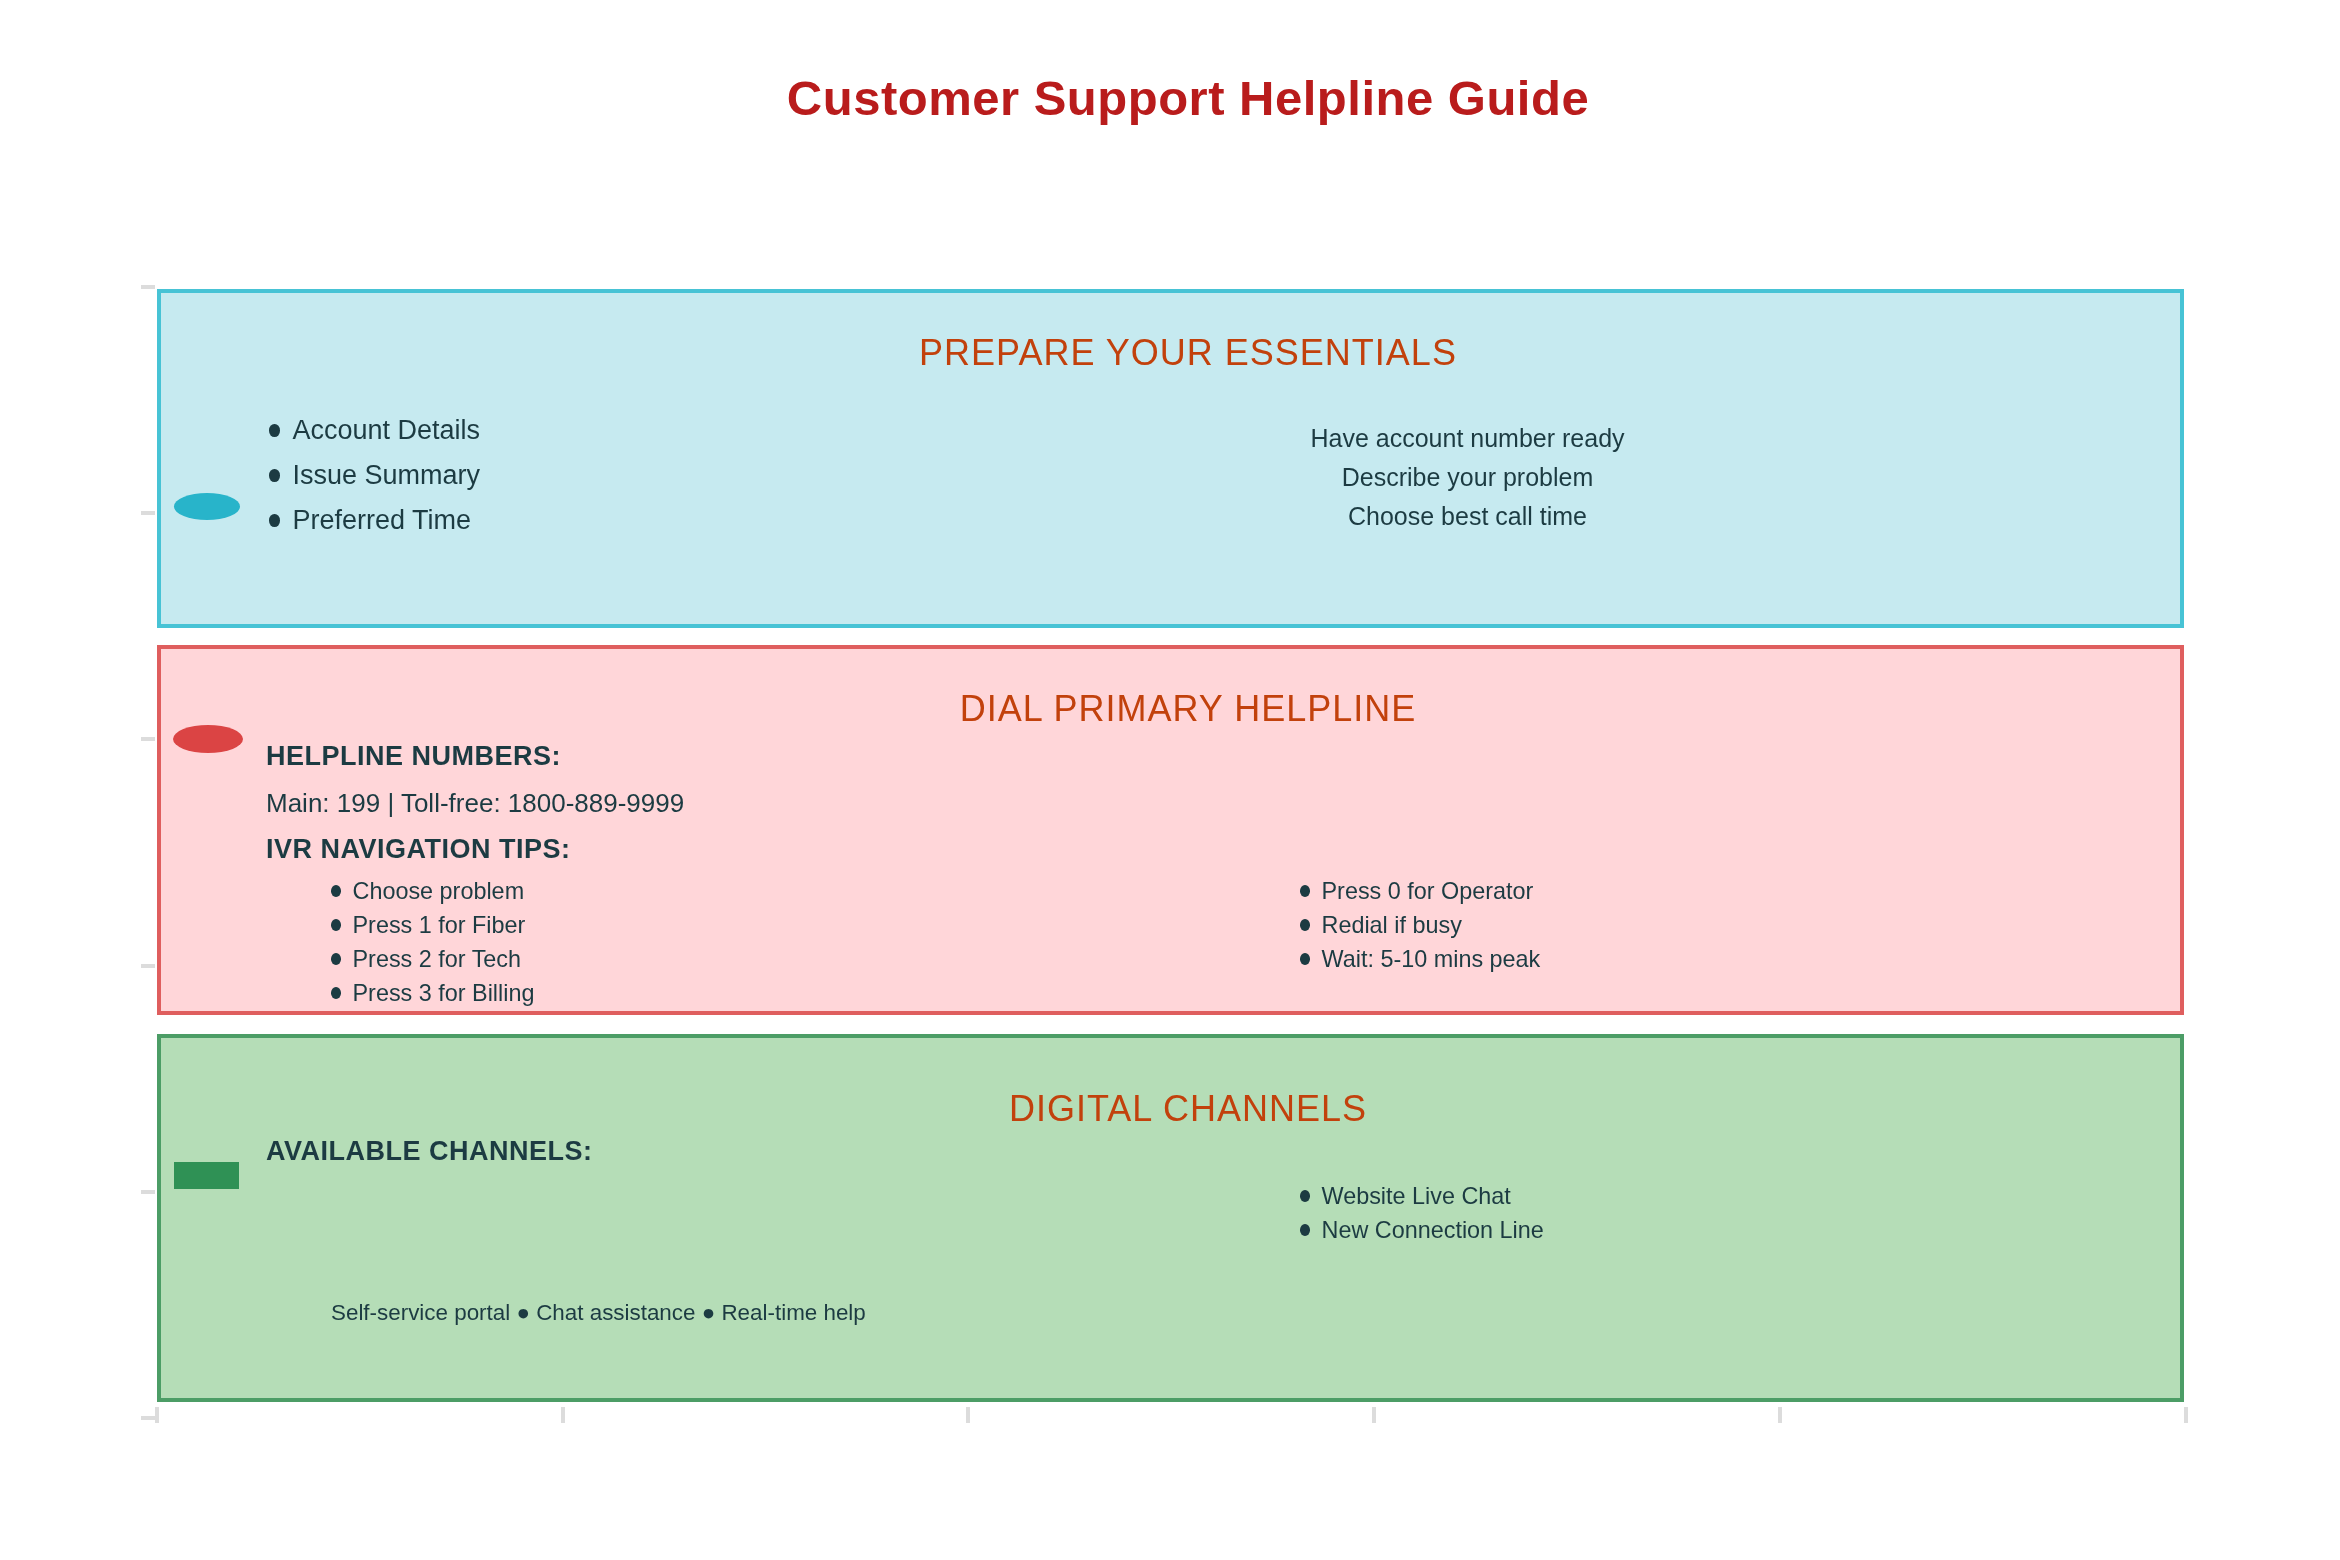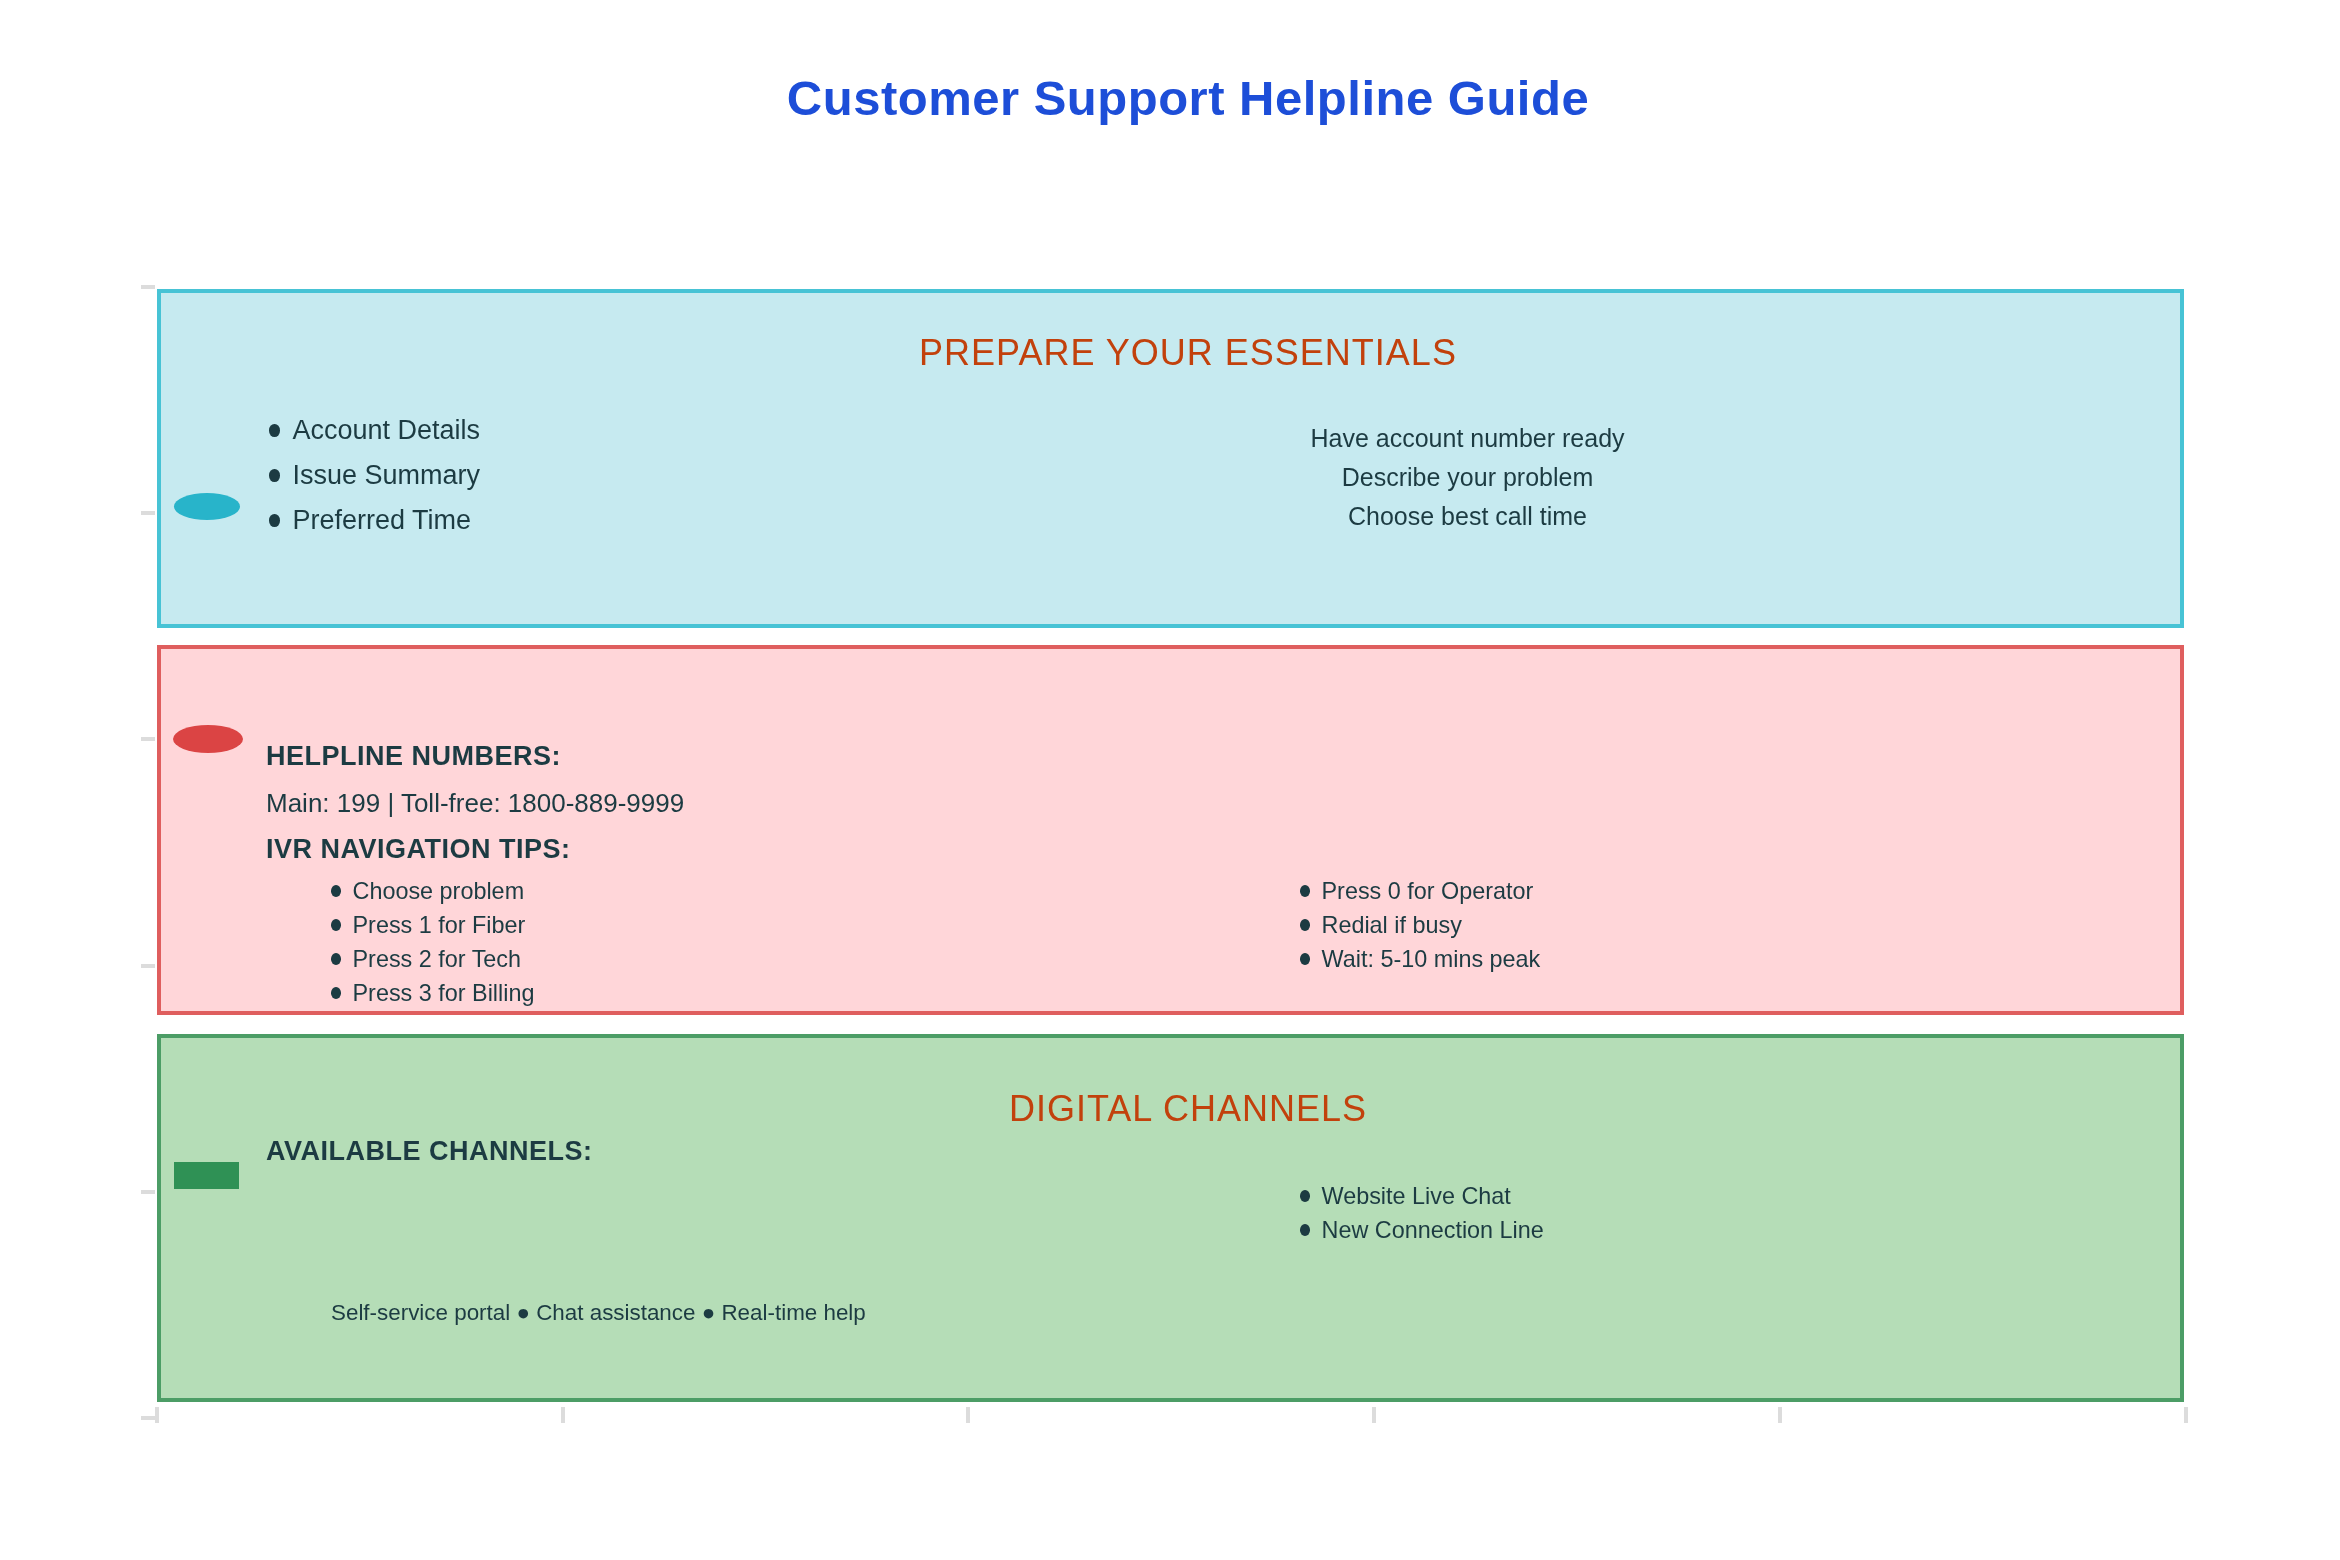--- a/index.html
+++ b/index.html
@@ -2,21 +2,21 @@
 <html><head>
 <meta charset="utf-8">
 <style>
   html,body { margin:0; padding:0; background:#ffffff; }
   #canvas {
     position:relative; width:2341px; height:1560px; background:#ffffff;
     font-family:"Liberation Sans", sans-serif; color:#1c3b42; overflow:hidden;
   }
   .page-title {
     position:absolute; left:157px; top:70px; width:2062px;
-    text-align:center; font-size:49px; font-weight:bold; color:#1d4ed8;
+    text-align:center; font-size:49px; font-weight:bold; color:#b91c1c;
     letter-spacing:0.5px;
   }
   .box { position:absolute; left:157px; width:2027px; box-sizing:border-box; border:4.9px solid; }
   .box-prepare { top:289px; height:339px; background:#c6eaf0; border-color:#47c3d5; }
   .box-dial    { top:645px; height:370px; background:#ffd6d9; border-color:#df5e5e; }
   .box-digital { top:1034px; height:368px; background:#b5ddb7; border-color:#4c9d66; }
   .sec-title {
     position:absolute; left:157px; width:2062px; text-align:center;
     font-size:36px; letter-spacing:1px; color:#c2410c;
   }
@@ -92,20 +92,21 @@
   </div>
 
   <div class="notes-block">
     <div>Have account number ready</div>
     <div>Describe your problem</div>
     <div>Choose best call time</div>
   </div>
 
   <div class="box box-dial"></div>
   <div class="marker marker-ellipse m-red"></div>
+  <div class="sec-title st-dial">DIAL PRIMARY HELPLINE</div>
 
   <div class="subhead" style="top:741px">HELPLINE NUMBERS:</div>
   <div class="plainline" style="top:788px">Main: 199 | Toll-free: 1800-889-9999</div>
   <div class="subhead" style="top:834px">IVR NAVIGATION TIPS:</div>
 
   <div class="list sm-list tips-left">
     <div class="li">
         <span class="dot"></span>
         <span>Choose problem</span>
       </div>

